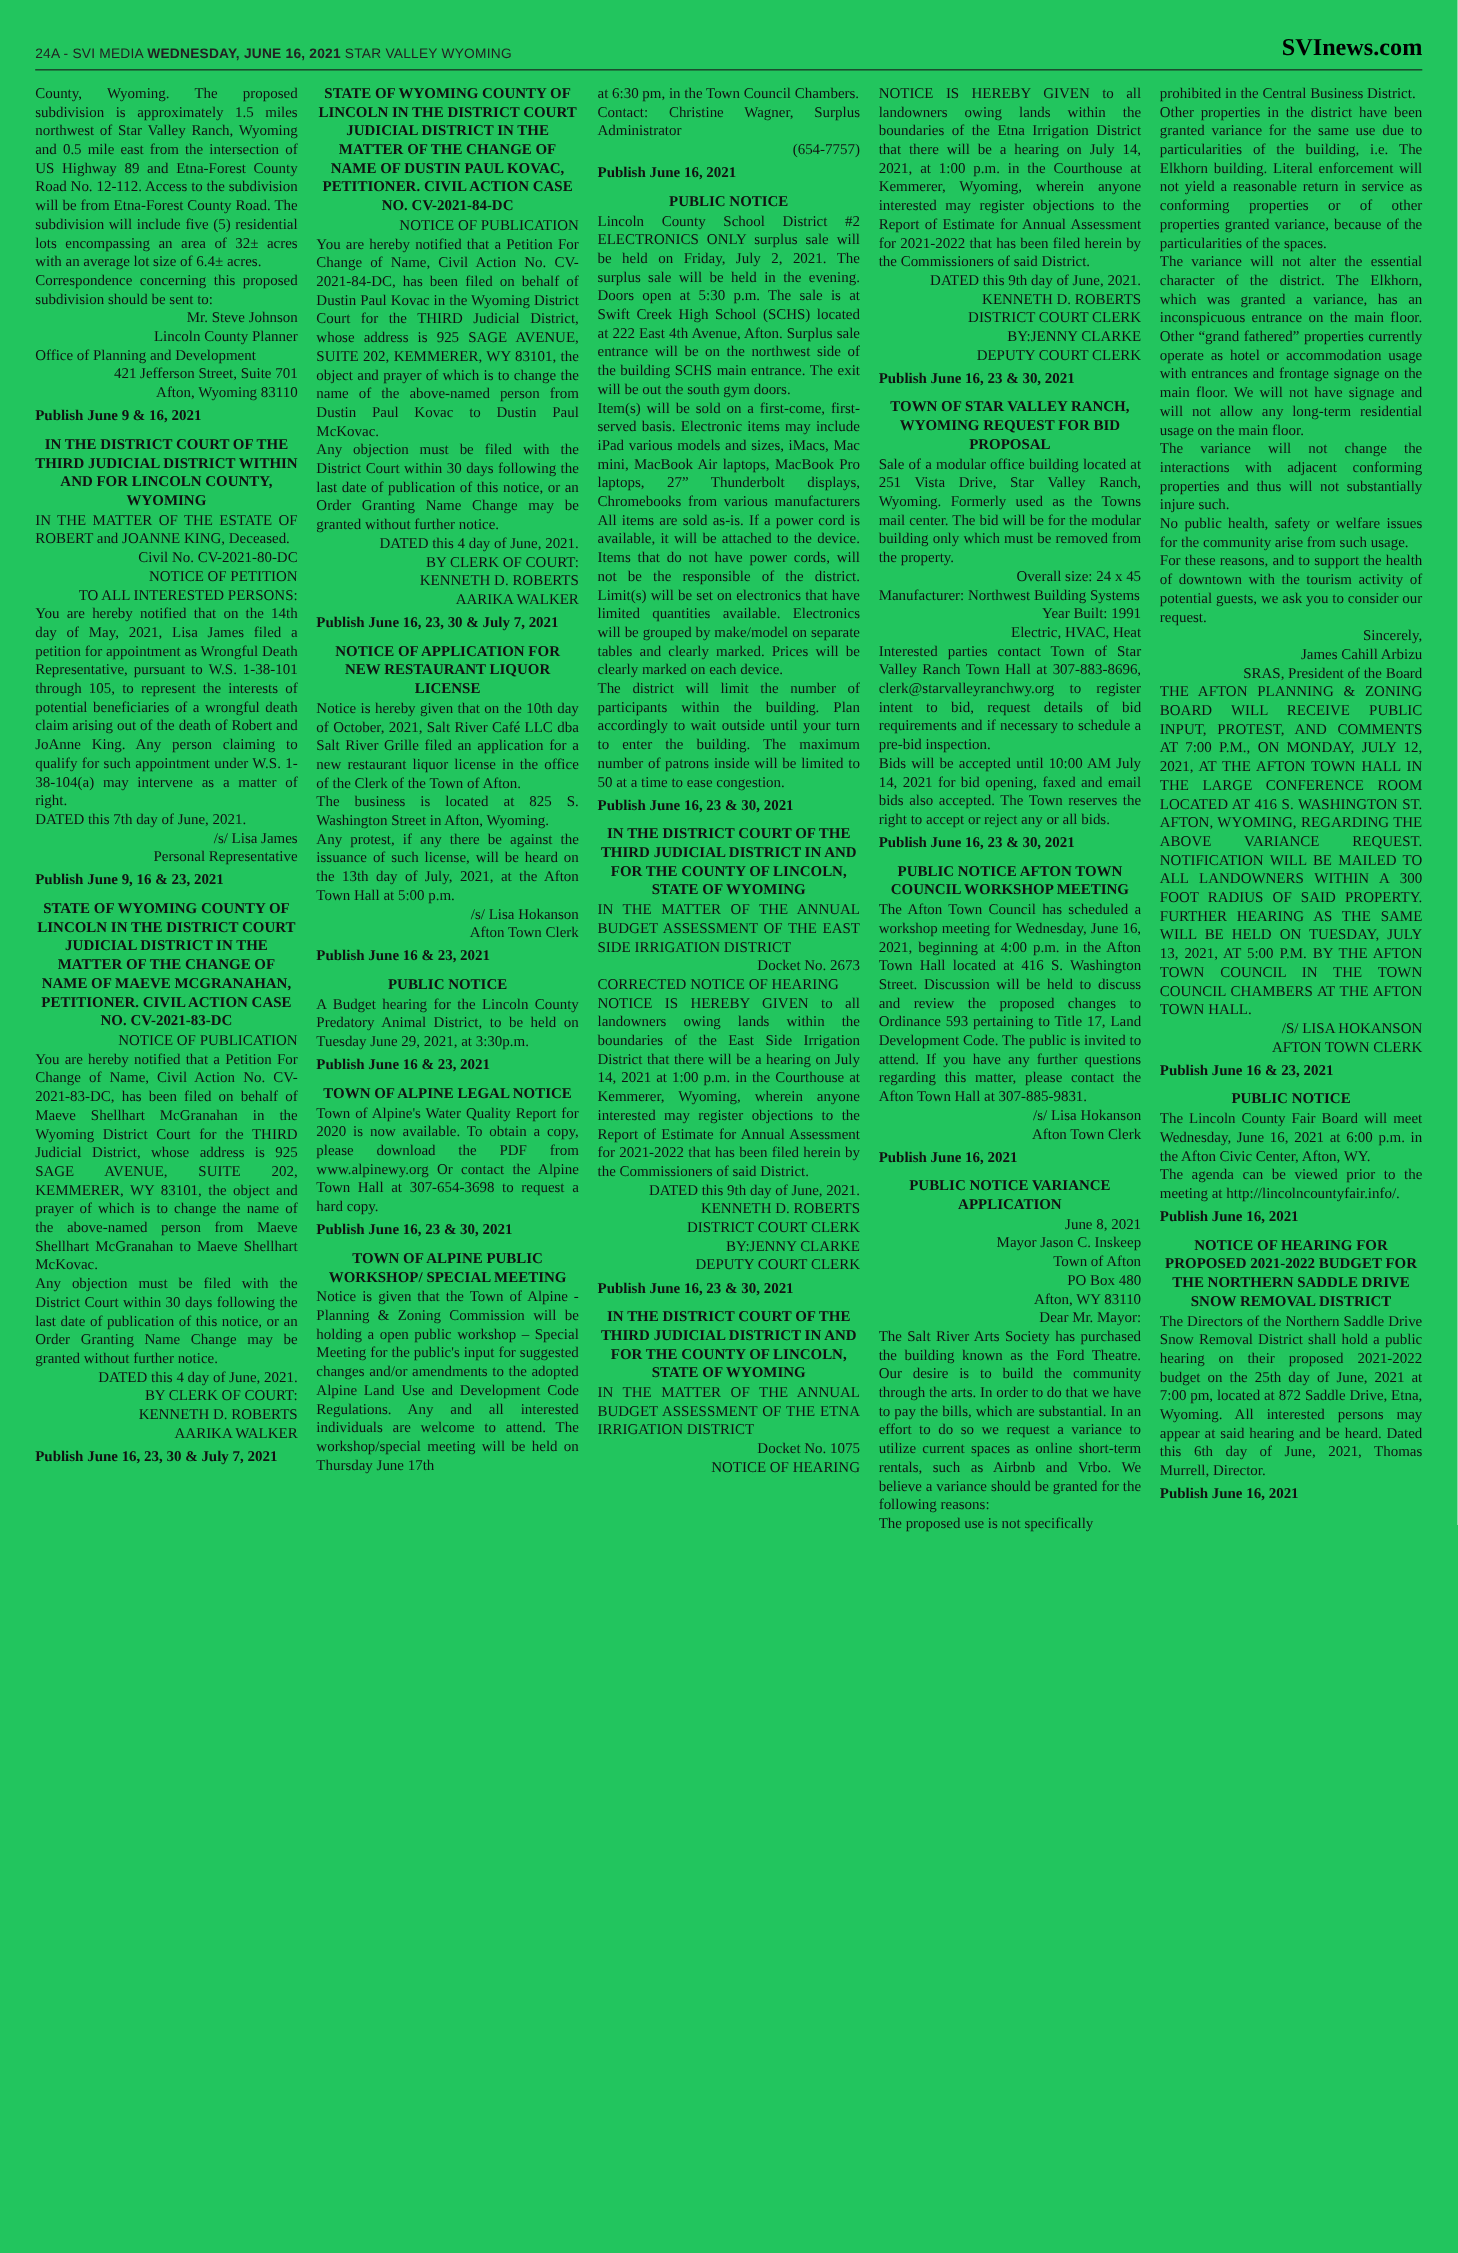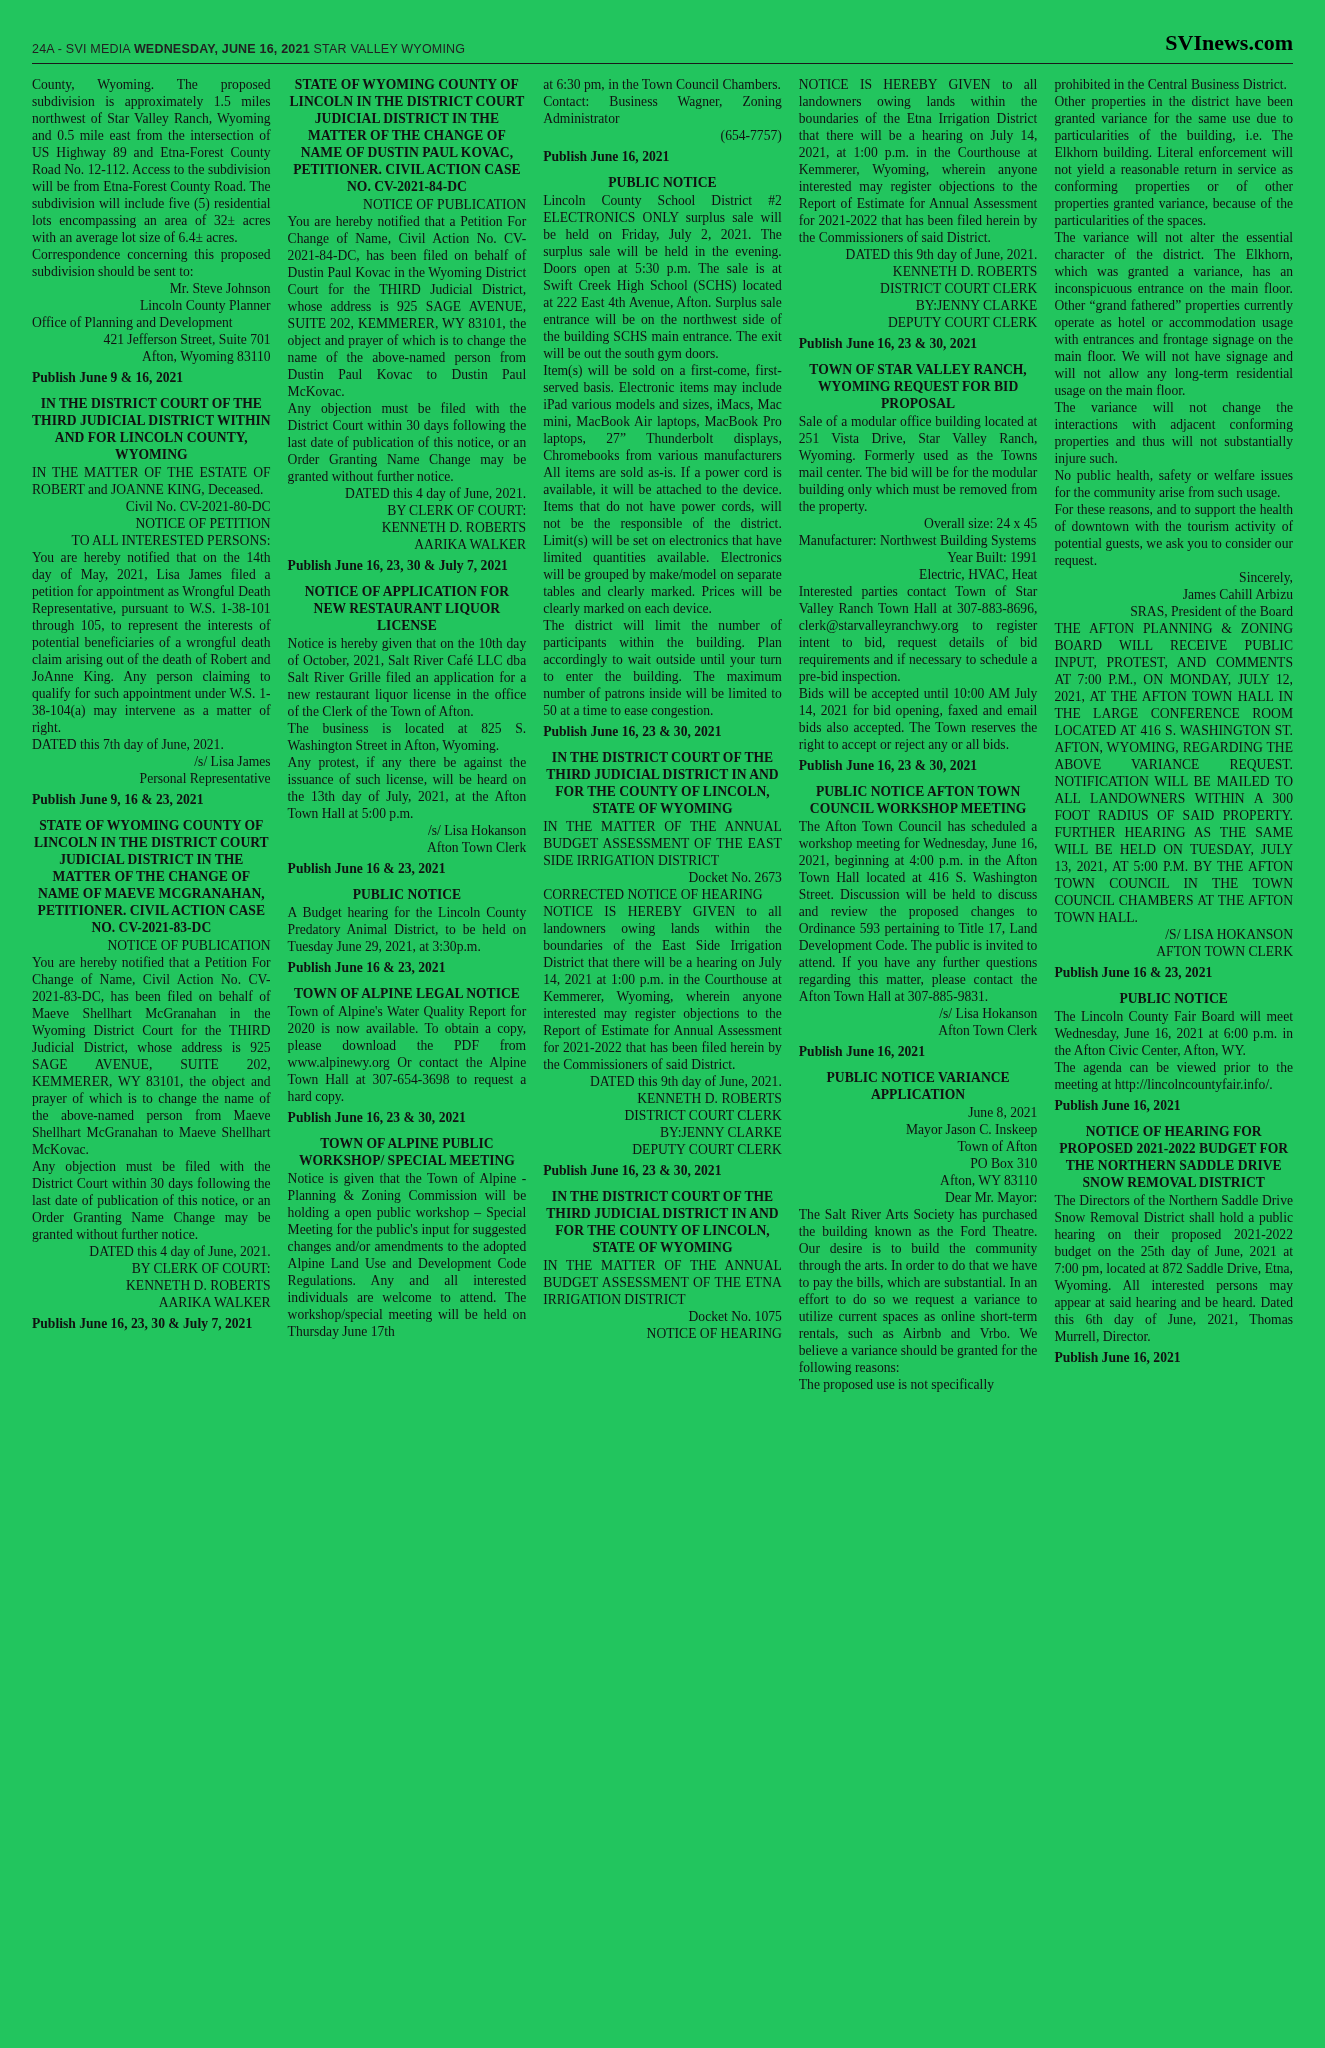--- a/index.html
+++ b/index.html
@@ -108,21 +108,21 @@
         <div class="blk p">A Budget hearing for the Lincoln County Predatory Animal District, to be held on Tuesday June 29, 2021, at 3:30p.m.</div>
         <div class="blk pub">Publish June 16 &amp; 23, 2021</div>
         <div class="blk h">TOWN OF ALPINE LEGAL NOTICE</div>
         <div class="blk p">Town of Alpine's Water Quality Report for 2020 is now available. To obtain a copy, please download the PDF from www.alpinewy.org Or contact the Alpine Town Hall at 307-654-3698 to request a hard copy.</div>
         <div class="blk pub">Publish June 16, 23 &amp; 30, 2021</div>
         <div class="blk h">TOWN OF ALPINE PUBLIC WORKSHOP/ SPECIAL MEETING</div>
         <div class="blk p">Notice is given that the Town of Alpine - Planning &amp; Zoning Commission will be holding a open public workshop – Special Meeting for the public's input for suggested changes and/or amendments to the adopted Alpine Land Use and Development Code Regulations. Any and all interested individuals are welcome to attend. The workshop/special meeting will be held on Thursday June 17th</div>
       </div>
       <div class="col">
         <div class="blk p">at 6:30 pm, in the Town Council Chambers.</div>
-        <div class="blk p">Contact: Business Wagner, Zoning Administrator</div>
+        <div class="blk p">Contact: Christine Wagner, Surplus Administrator</div>
         <div class="blk l">(654-7757)</div>
         <div class="blk pub">Publish June 16, 2021</div>
         <div class="blk h">PUBLIC NOTICE</div>
         <div class="blk p">Lincoln County School District #2 ELECTRONICS ONLY surplus sale will be held on Friday, July 2, 2021. The surplus sale will be held in the evening. Doors open at 5:30 p.m. The sale is at Swift Creek High School (SCHS) located at 222 East 4th Avenue, Afton. Surplus sale entrance will be on the northwest side of the building SCHS main entrance. The exit will be out the south gym doors.</div>
         <div class="blk p">Item(s) will be sold on a first-come, first-served basis. Electronic items may include iPad various models and sizes, iMacs, Mac mini, MacBook Air laptops, MacBook Pro laptops, 27” Thunderbolt displays, Chromebooks from various manufacturers  All items are sold as-is. If a power cord is available, it will be attached to the device. Items that do not have power cords, will not be the responsible of the district. Limit(s) will be set on electronics that have limited quantities available. Electronics will be grouped by make/model on separate tables and clearly marked. Prices will be clearly marked on each device.</div>
         <div class="blk p">The district will limit the number of participants within the building. Plan accordingly to wait outside until your turn to enter the building. The maximum number of patrons inside will be limited to 50 at a time to ease congestion.</div>
         <div class="blk pub">Publish June 16, 23 &amp; 30, 2021</div>
         <div class="blk h">IN THE DISTRICT COURT OF THE THIRD JUDICIAL DISTRICT IN AND FOR THE COUNTY OF LINCOLN, STATE OF WYOMING</div>
         <div class="blk p">IN THE MATTER OF THE ANNUAL BUDGET ASSESSMENT OF THE EAST SIDE IRRIGATION DISTRICT</div>
         <div class="blk l">Docket No. 2673</div>
@@ -158,21 +158,21 @@
         <div class="blk pub">Publish June 16, 23 &amp; 30, 2021</div>
         <div class="blk h">PUBLIC NOTICE AFTON TOWN COUNCIL WORKSHOP MEETING</div>
         <div class="blk p">The Afton Town Council has scheduled a workshop meeting for Wednesday, June 16, 2021, beginning at 4:00 p.m. in the Afton Town Hall located at 416 S. Washington Street. Discussion will be held to discuss and review the proposed changes to Ordinance 593 pertaining to Title 17, Land Development Code. The public is invited to attend. If you have any further questions regarding this matter, please contact the Afton Town Hall at 307-885-9831.</div>
         <div class="blk l">/s/ Lisa Hokanson</div>
         <div class="blk l">Afton Town Clerk</div>
         <div class="blk pub">Publish June 16, 2021</div>
         <div class="blk h">PUBLIC NOTICE VARIANCE APPLICATION</div>
         <div class="blk l">June 8, 2021</div>
         <div class="blk l">Mayor Jason C. Inskeep</div>
         <div class="blk l">Town of Afton</div>
-        <div class="blk l">PO Box 310</div>
+        <div class="blk l">PO Box 480</div>
         <div class="blk l">Afton, WY 83110</div>
         <div class="blk l">Dear Mr. Mayor:</div>
         <div class="blk p">The Salt River Arts Society has purchased the building known as the Ford Theatre. Our desire is to build the community through the arts. In order to do that we have to pay the bills, which are substantial. In an effort to do so we request a variance to utilize current spaces as online short-term rentals, such as Airbnb and Vrbo. We believe a variance should be granted for the following reasons:</div>
         <div class="blk p">The proposed use is not specifically</div>
       </div>
       <div class="col">
         <div class="blk p">prohibited in the Central Business District.</div>
         <div class="blk p">Other properties in the district have been granted variance for the same use due to particularities of the building, i.e. The Elkhorn building. Literal enforcement will not yield a reasonable return in service as conforming properties or of other properties granted variance, because of the particularities of the spaces.</div>
         <div class="blk p">The variance will not alter the essential character of the district. The Elkhorn, which was granted a variance, has an inconspicuous entrance on the main floor. Other “grand fathered” properties currently operate as hotel or accommodation usage with entrances and frontage signage on the main floor.  We will not have signage and will not allow any long-term residential usage on the main floor.</div>
         <div class="blk p">The variance will not change the interactions with adjacent conforming properties and thus will not substantially injure such.</div>

